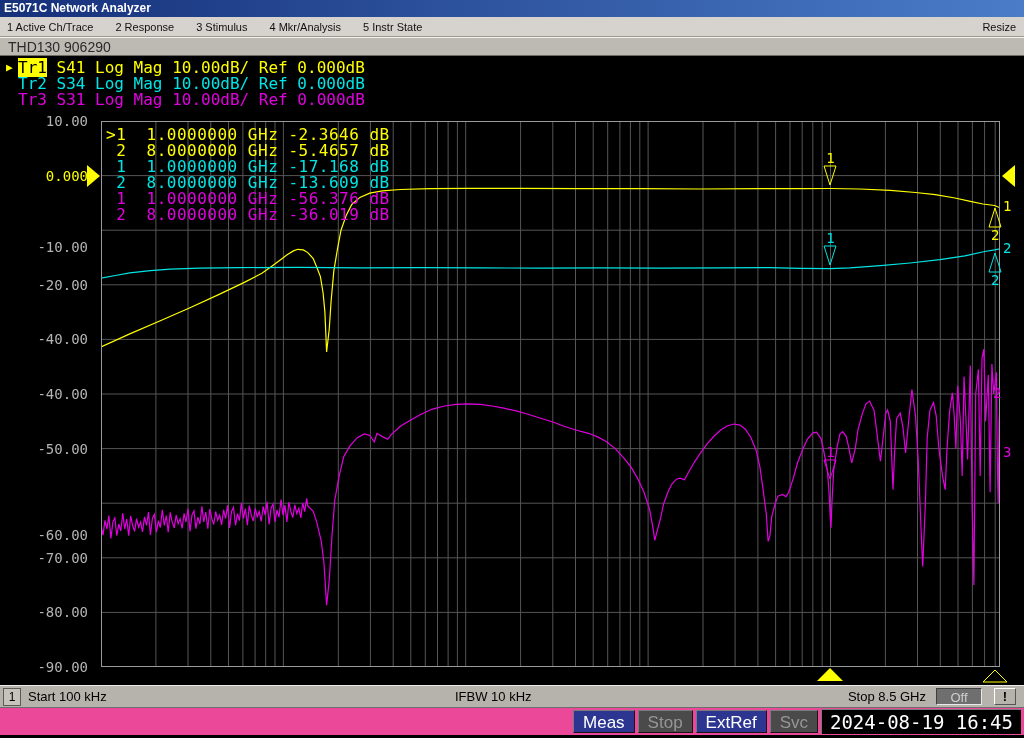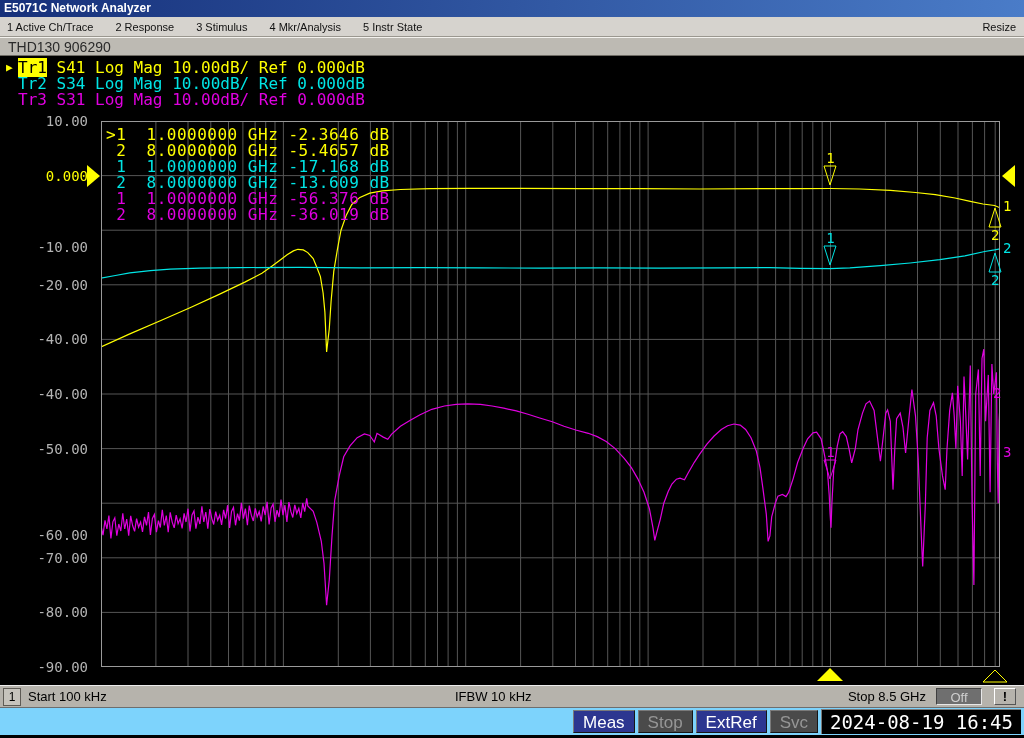--- a/index.html
+++ b/index.html
@@ -52,21 +52,21 @@
   #stoplbl{position:absolute;right:98px;top:3px;}
   #offbtn{position:absolute;right:42px;top:2px;width:46px;height:17px;background:#6f6f6f;
     color:#cfcfcf;text-align:center;line-height:17px;
     border-top:1px solid #3f3f3f;border-left:1px solid #3f3f3f;
     border-bottom:1px solid #e8e8e8;border-right:1px solid #e8e8e8;box-sizing:border-box;}
   #alert{position:absolute;right:8px;top:2px;width:22px;height:17px;text-align:center;
     line-height:16px;font-weight:bold;
     border-top:1px solid #fff;border-left:1px solid #fff;
     border-bottom:1px solid #555;border-right:1px solid #555;box-sizing:border-box;}
   
-  #instrbar{position:absolute;left:0;top:707px;width:1024px;height:31px;background:#7dd3fc;
+  #instrbar{position:absolute;left:0;top:707px;width:1024px;height:31px;background:#ec4899;
     border-top:1px solid #6e6e6e;border-bottom:3px solid #000;box-sizing:border-box;
     display:flex;justify-content:flex-end;align-items:center;gap:3px;padding-right:3px;}
   .icell{height:23px;line-height:23px;padding:0 9px;font-size:17px;
     border-top:1px solid #7a7a7a;border-left:1px solid #7a7a7a;
     border-bottom:1px solid #161616;border-right:1px solid #161616;box-sizing:border-box;}
   .icell.on{background:#2c3690;color:#fff;}
   .icell.off{background:#4a4a4a;color:#969696;}
   #datetime{height:25px;line-height:25px;padding:0 8px;background:#000;color:#fff;
     font-family:"DejaVu Sans Mono",monospace;font-size:19px;
     border-top:1px solid #7a7a7a;border-left:1px solid #7a7a7a;box-sizing:border-box;}

